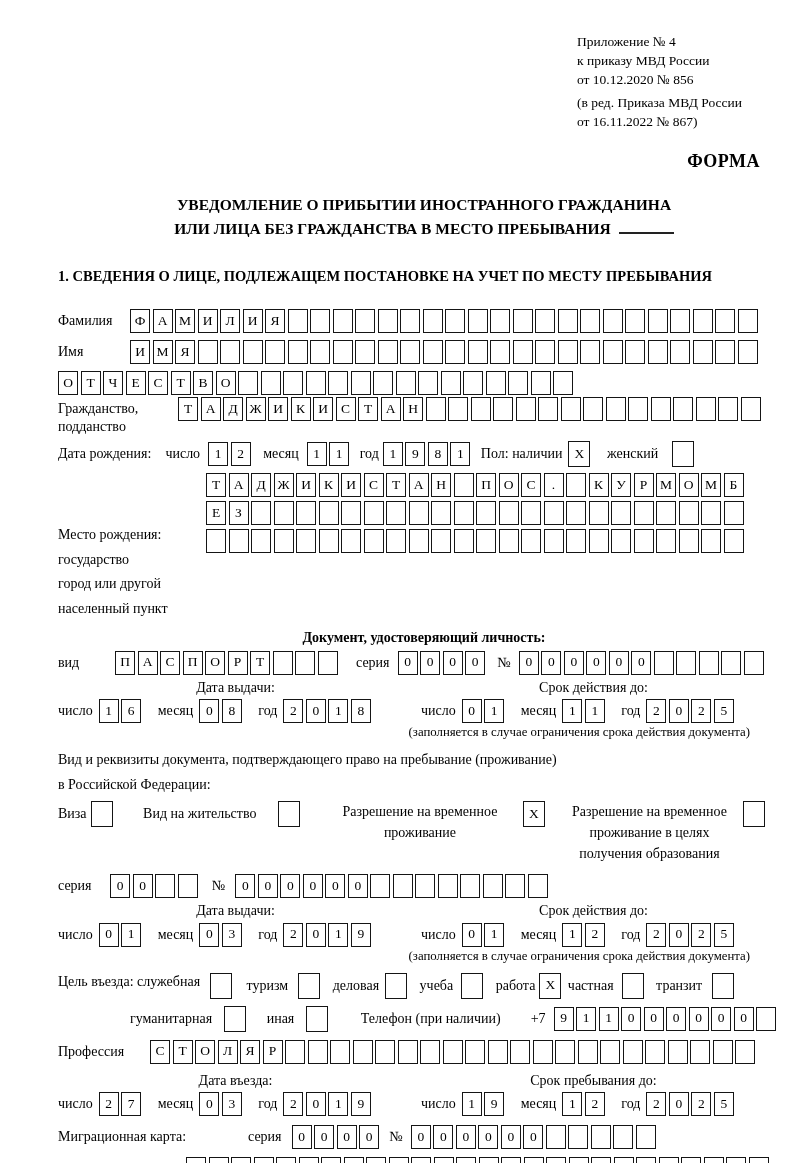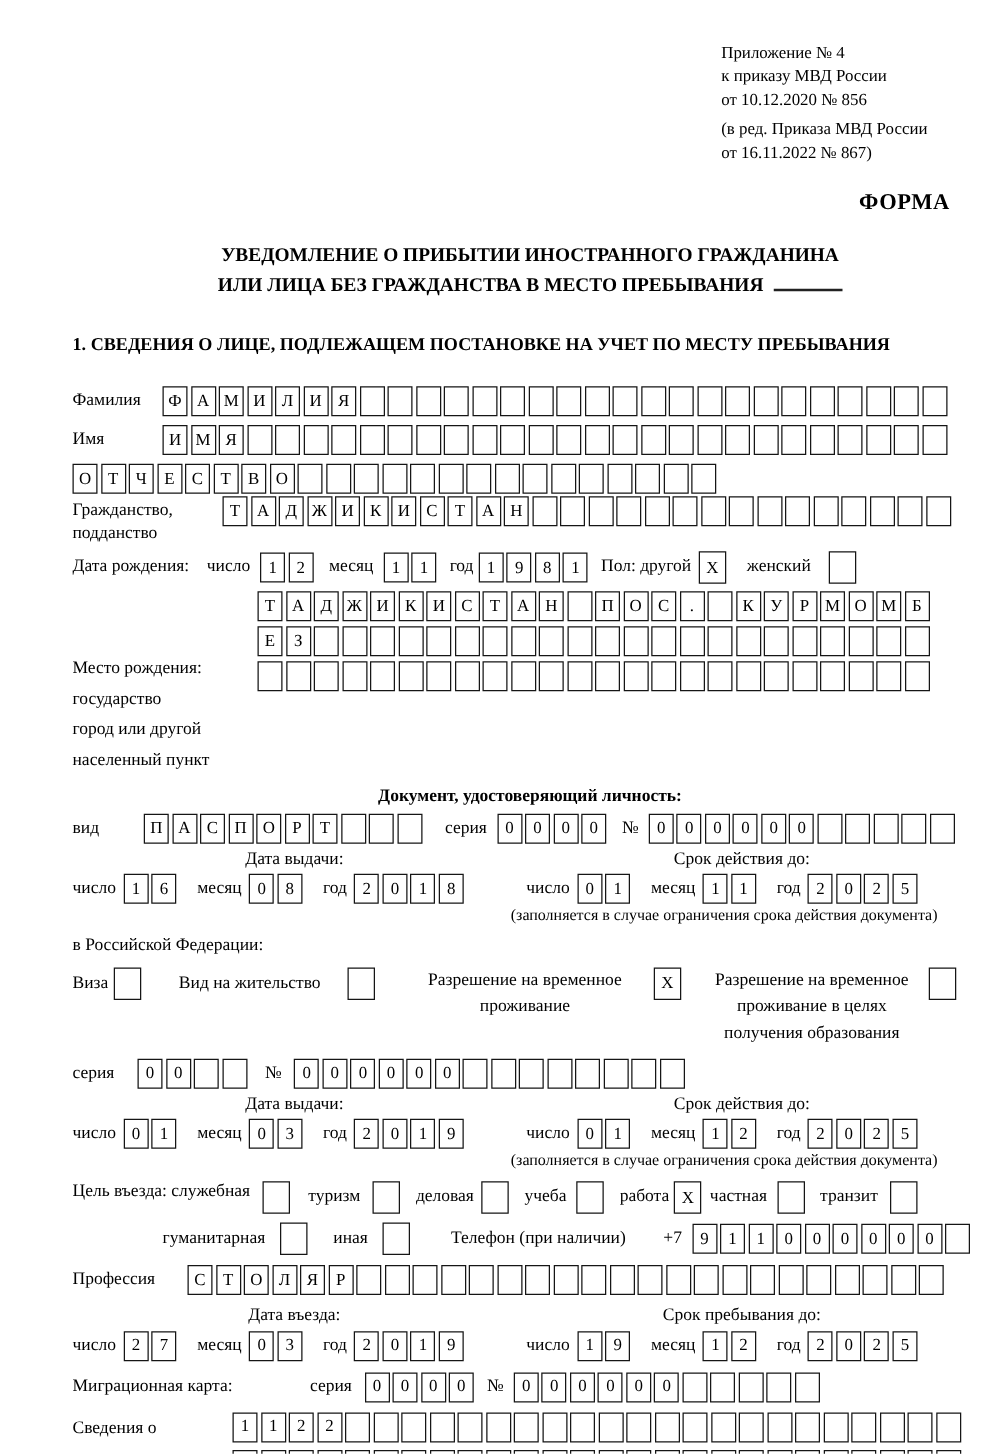--- a/index.html
+++ b/index.html
@@ -218,21 +218,21 @@
         <span class="cell">1</span>
         <span class="cell">1</span>
       </span>
     <span class="lbl" style="margin:0 4px 0 8px;">год</span>
     <span class="cells">
         <span class="cell">1</span>
         <span class="cell">9</span>
         <span class="cell">8</span>
         <span class="cell">1</span>
       </span>
-    <span style="margin-left:8px;">Пол: другой</span>
+    <span style="margin-left:8px;">Пол: наличии</span>
     <span class="cells chk" style="margin-left:6px;">
         <span class="cell">X</span>
       </span>
     <span style="margin-left:14px;">женский</span>
     <span class="cells chk" style="margin-left:14px;">
         <span class="cell"></span>
       </span>
   </div>
 
   <div class="frow" style="margin-top:6px;">
@@ -404,20 +404,21 @@
             <span class="cell">2</span>
             <span class="cell">0</span>
             <span class="cell">2</span>
             <span class="cell">5</span>
           </span>
       </div>
     </div>
   </div>
   <div class="note">(заполняется в случае ограничения срока действия документа)</div>
 
+  <div style="margin-top:10px;">Вид и реквизиты документа, подтверждающего право на пребывание (проживание)</div>
   <div style="margin-top:7px;">в Российской Федерации:</div>
 
   <div class="frow" style="margin-top:8px;">
     <div class="opt">
       <span class="optlbl">Виза</span>
       <span class="cells chk" style="margin-left:4px;">
           <span class="cell"></span>
         </span>
     </div>
     <div class="opt" style="margin-left:28px;">

